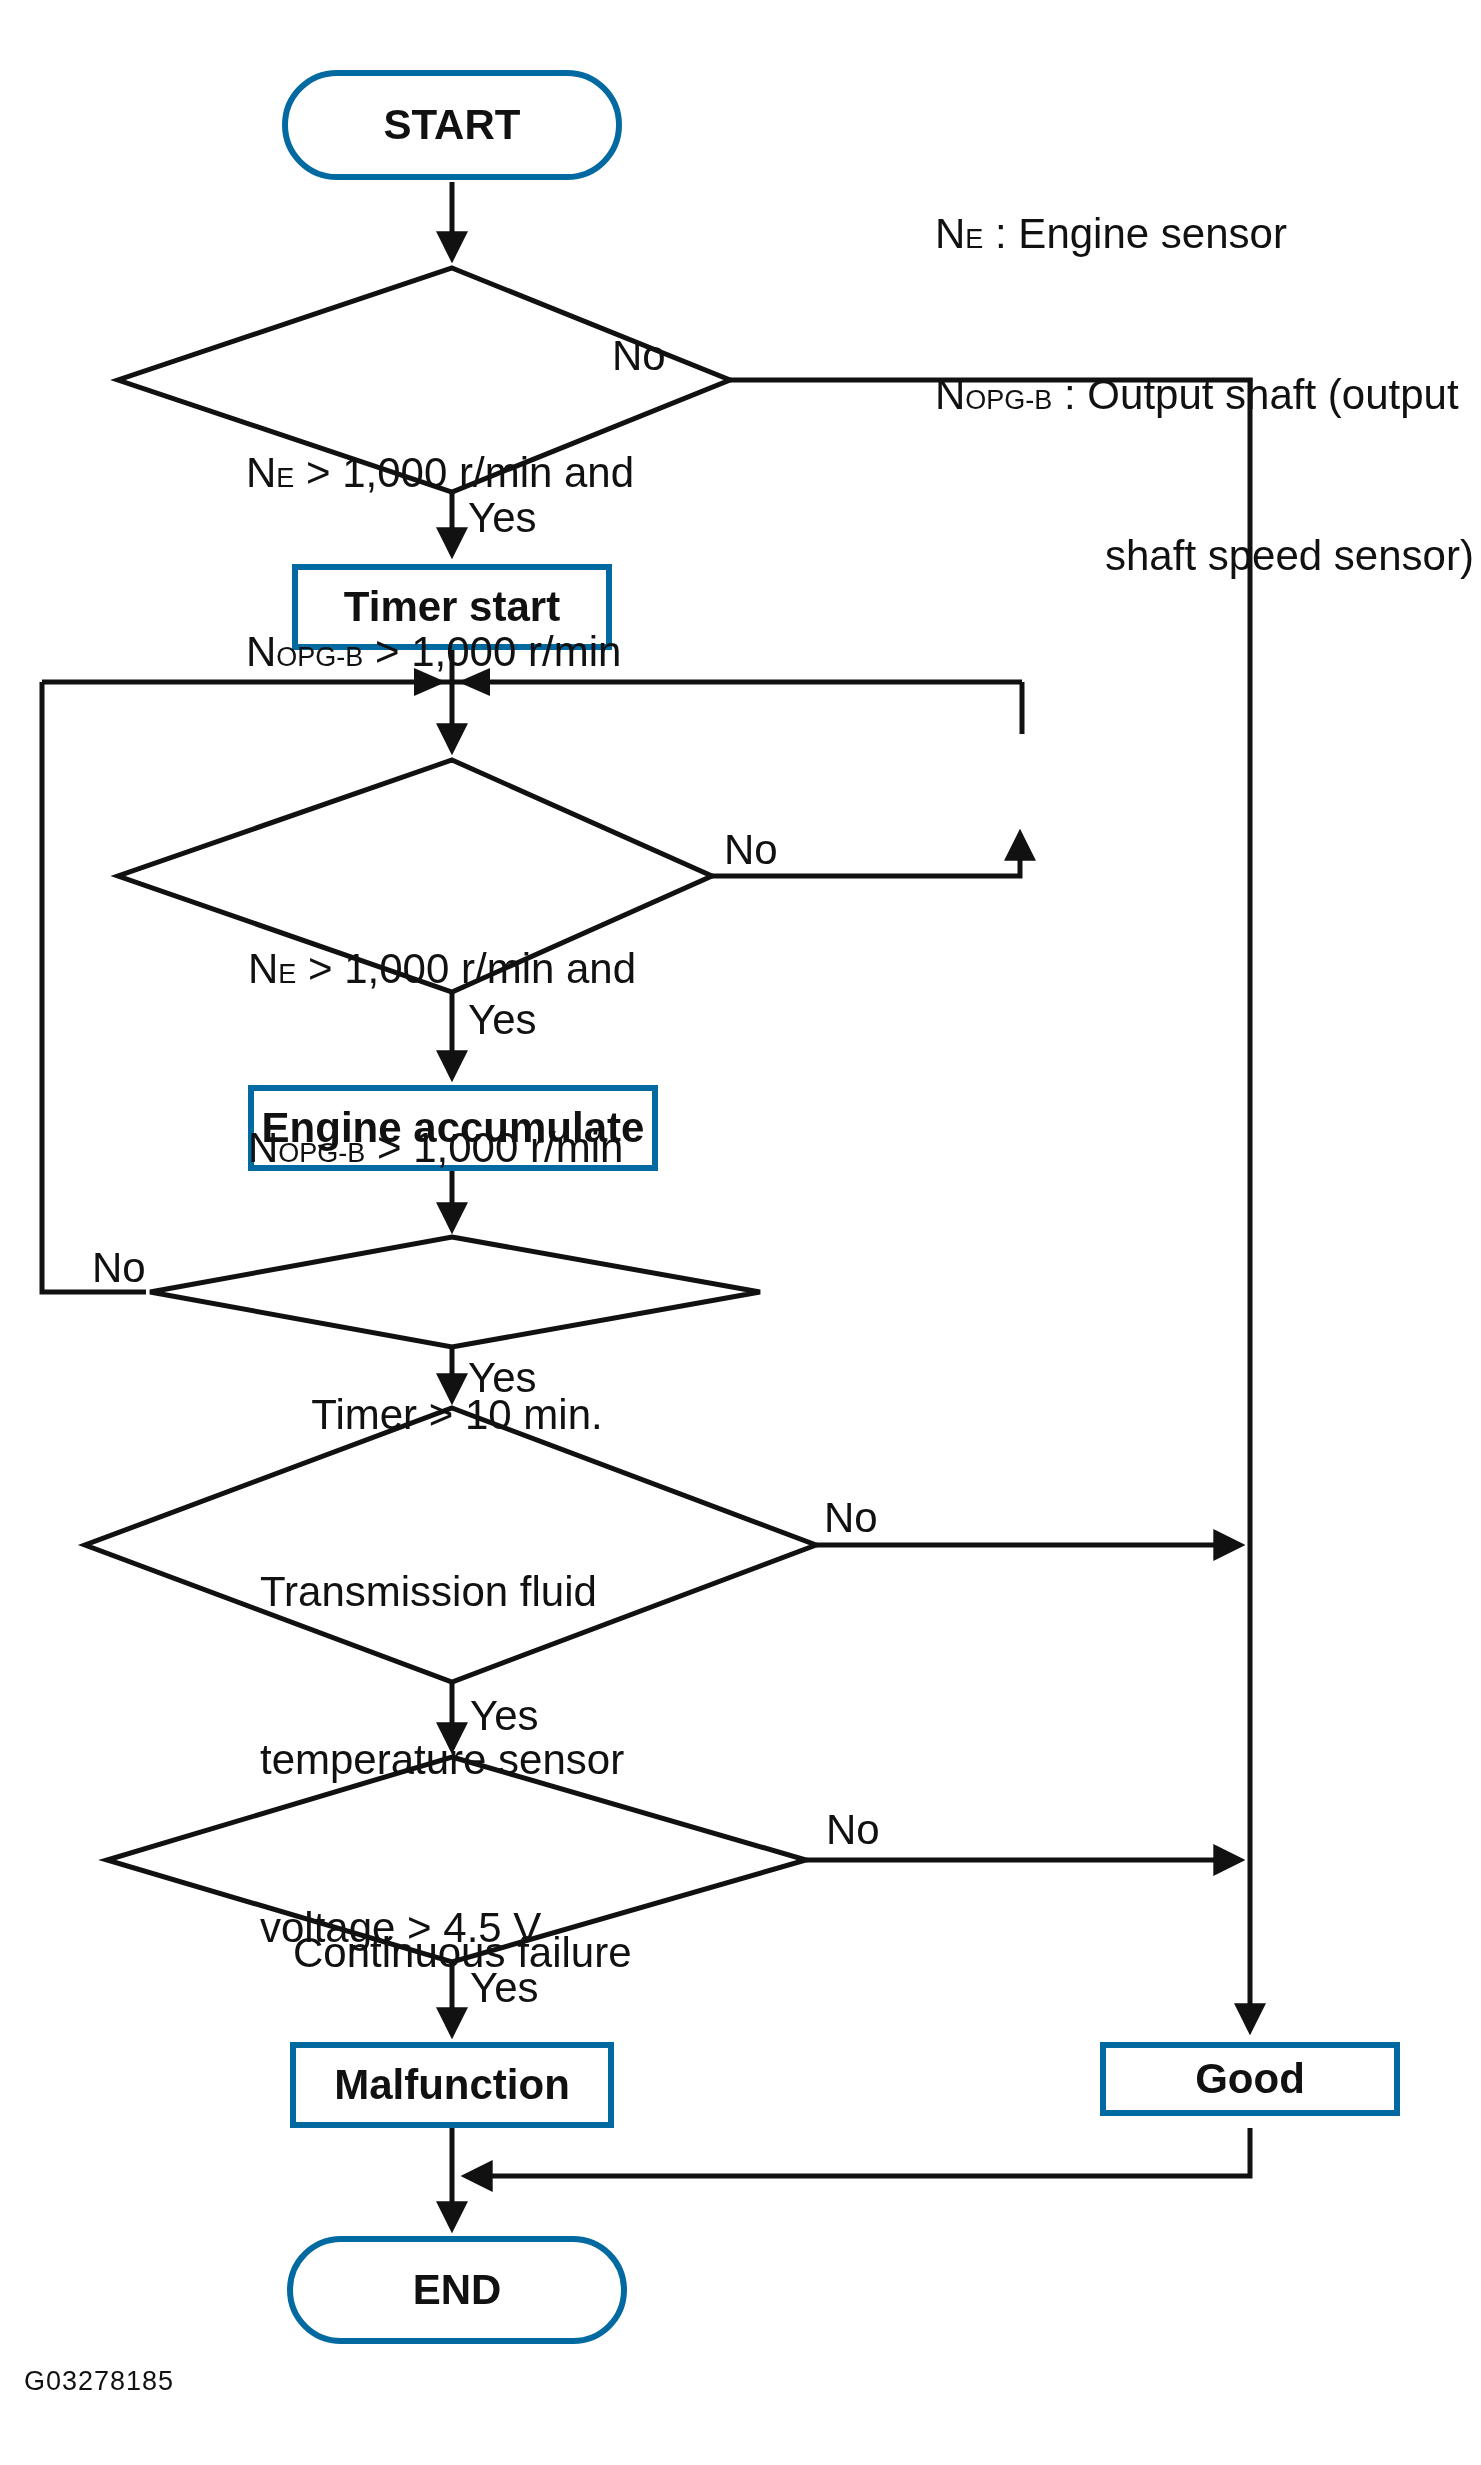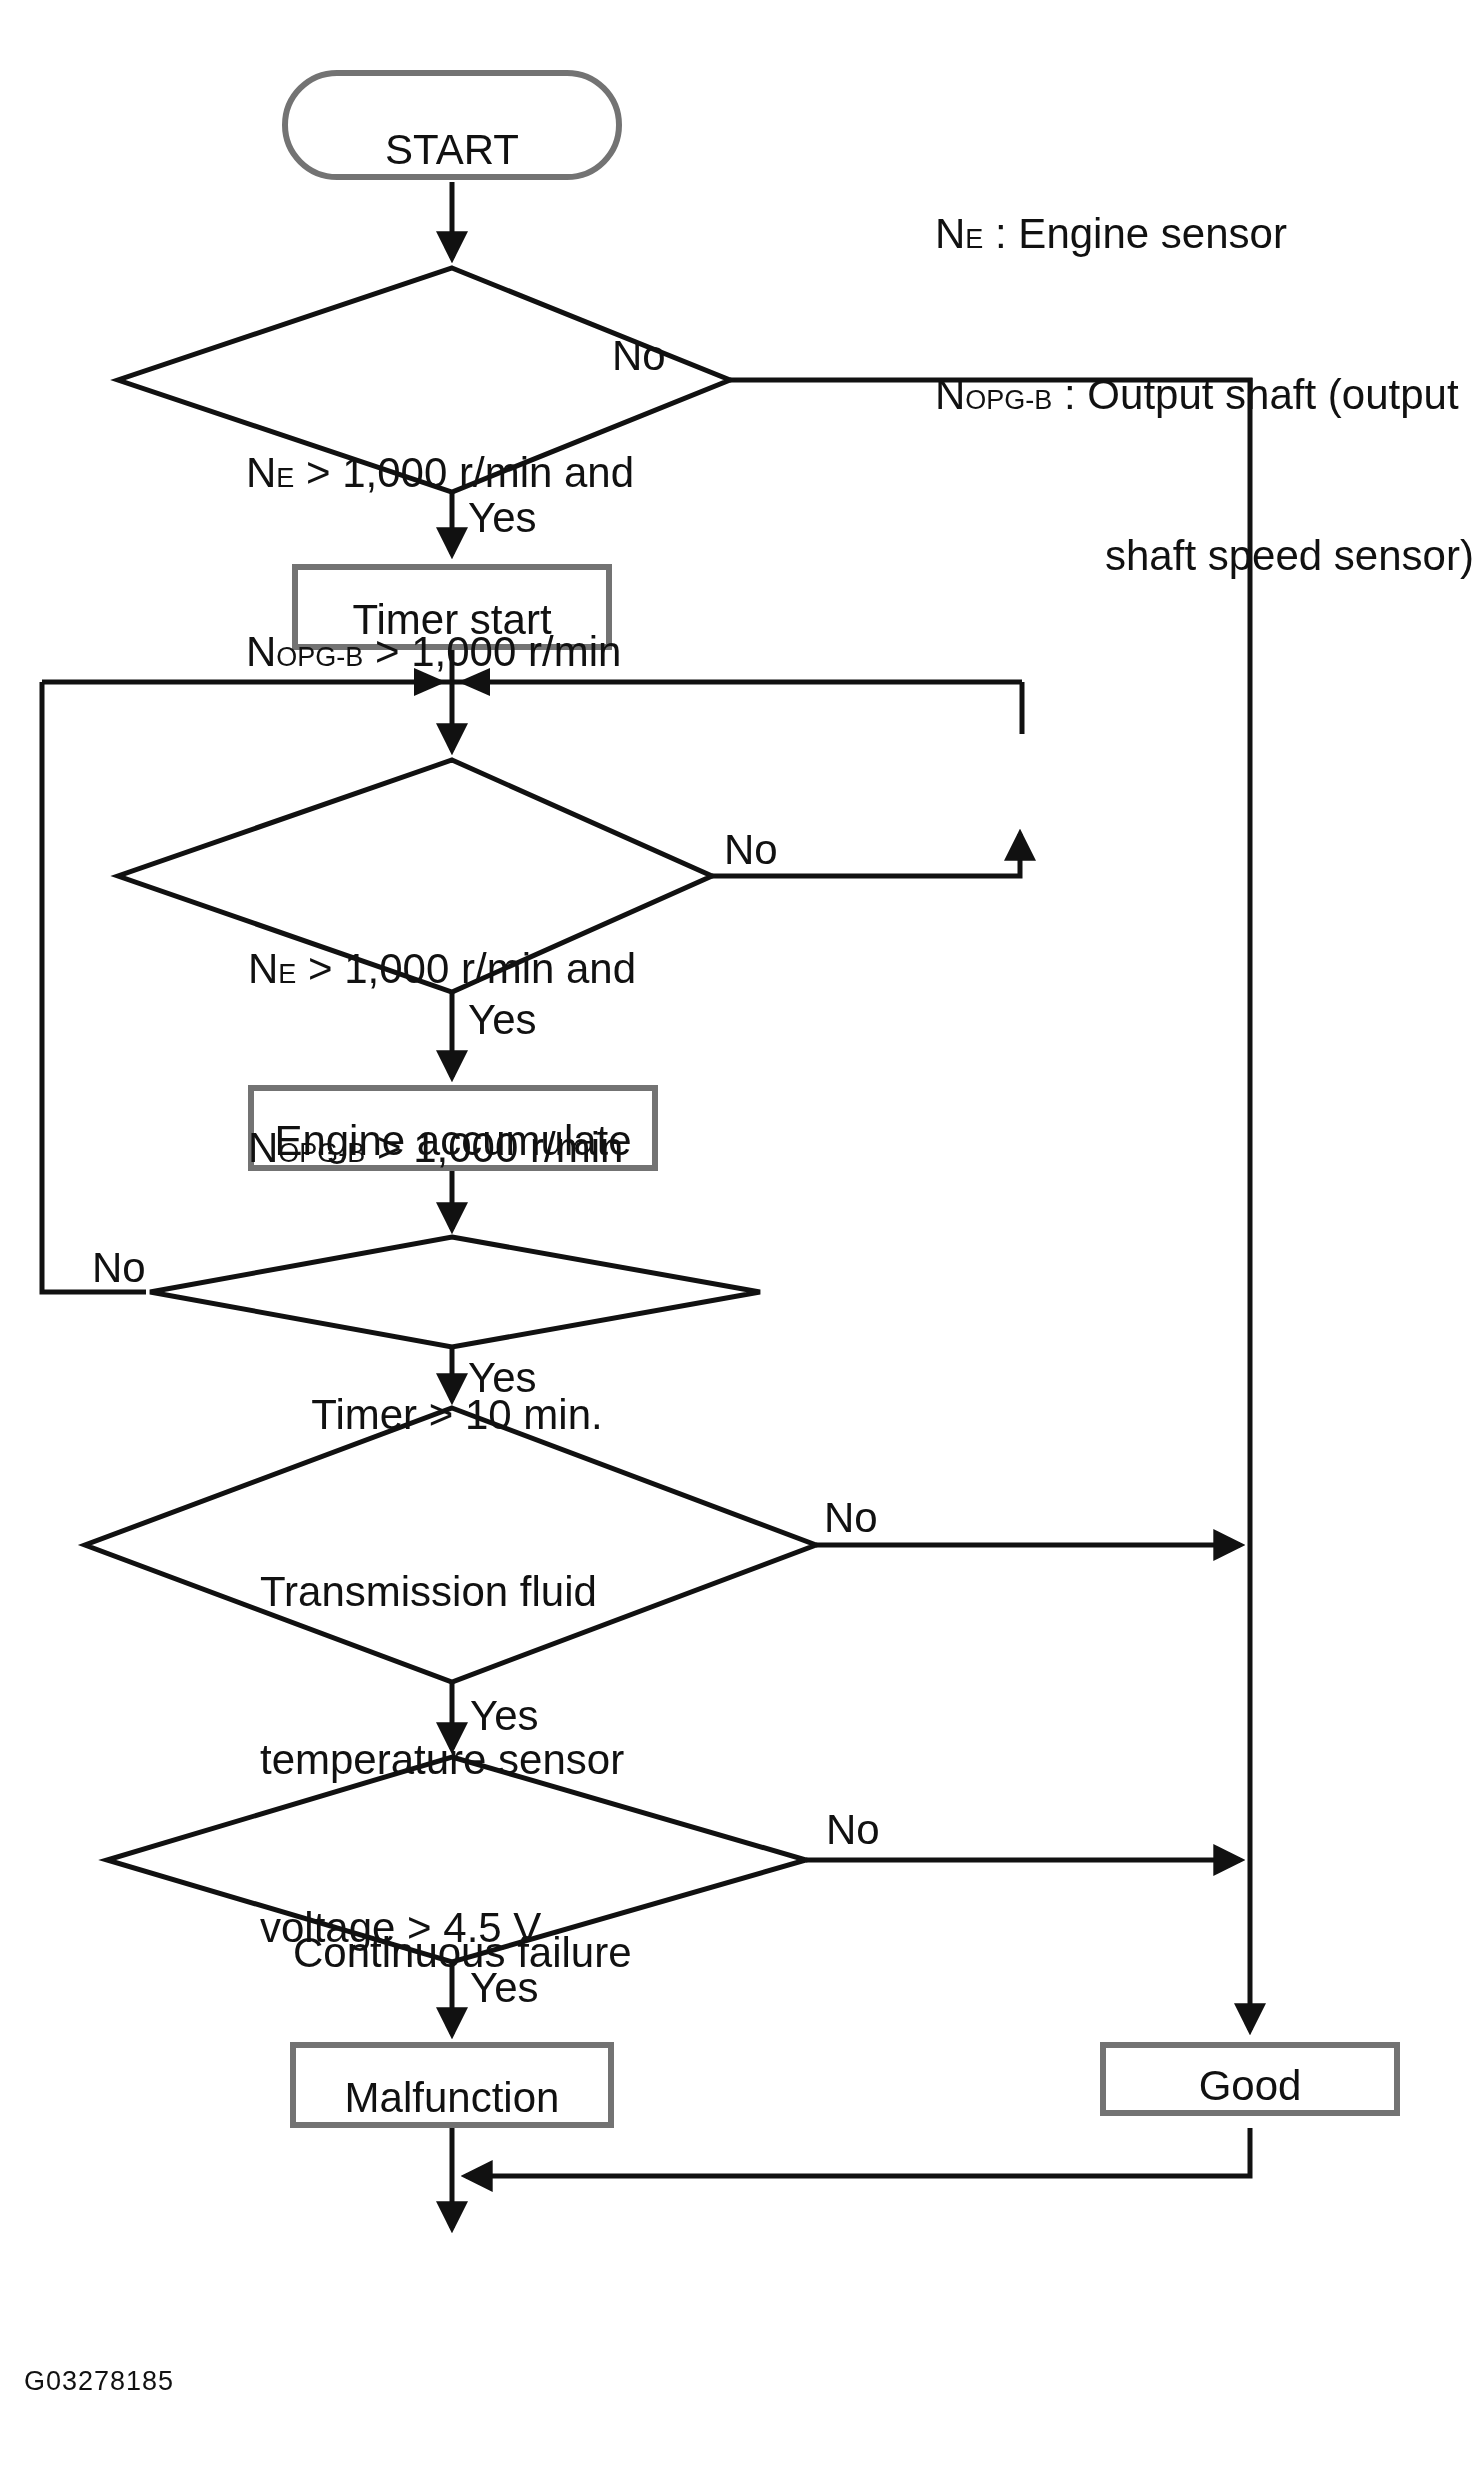--- a/index.html
+++ b/index.html
@@ -7,26 +7,27 @@
     position:relative;
     width:1481px;height:2465px;
     background:#ffffff;
     font-family:"Liberation Sans", sans-serif;
     color:#111111;
     overflow:hidden;
   }
   svg.wires{position:absolute;left:0;top:0;width:1481px;height:2465px;}
   .node{
     position:absolute;
-    display:flex;align-items:flex-end;justify-content:center;
-    border:6px solid #737373;
+    display:flex;align-items:center;justify-content:center;
+    border:6px solid #0369a1;
     background:#ffffff;
     font-size:42px;
     box-sizing:border-box;
     text-align:center;
+    font-weight:bold;
   }
   .pill{border-radius:60px;}
   .dtext{
     position:absolute;
     font-size:42px;
     line-height:58px;
     white-space:pre;
   }
   .dtext.center{text-align:center;}
   .sub{font-size:27px;}
@@ -123,20 +124,23 @@
   </div>
 
   <div class="node" style="left:290px;top:2042px;width:324px;height:86px;">
     <span>Malfunction</span>
   </div>
 
   <div class="node" style="left:1100px;top:2042px;width:300px;height:74px;">
     <span>Good</span>
   </div>
 
+  <div class="node pill" style="left:287px;top:2236px;width:340px;height:108px;">
+    <span>END</span>
+  </div>
 
   <div class="dtext" style="left:246px;top:328px;">
     <div><span>N</span><span class="sub">E</span><span> &gt; 1,000 r/min and</span></div>
     <div><span>N</span><span class="sub">OPG-B</span><span> &gt; 1,000 r/min</span></div>
   </div>
 
   <div class="dtext" style="left:248px;top:824px;">
     <div><span>N</span><span class="sub">E</span><span> &gt; 1,000 r/min and</span></div>
     <div><span>N</span><span class="sub">OPG-B</span><span> &gt; 1,000 r/min</span></div>
   </div>

